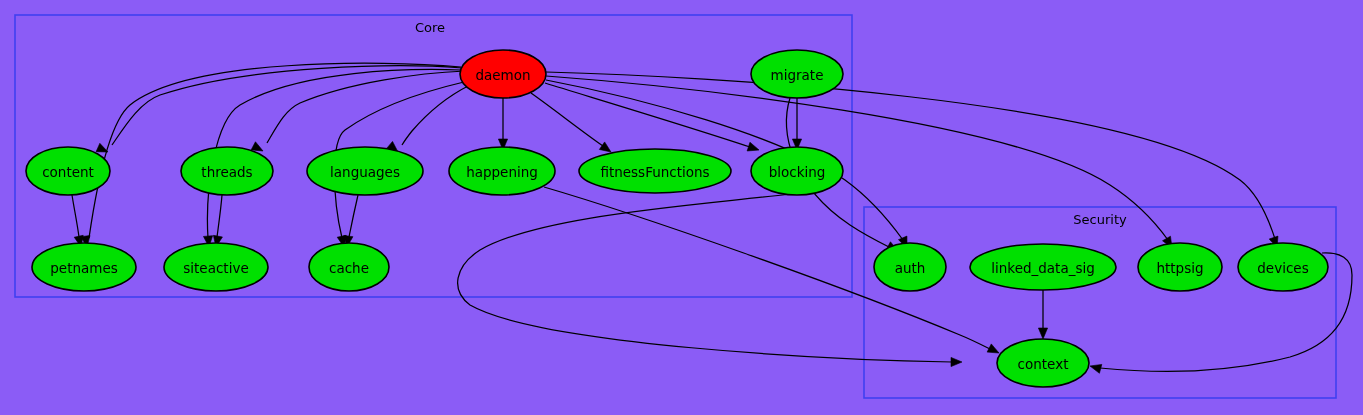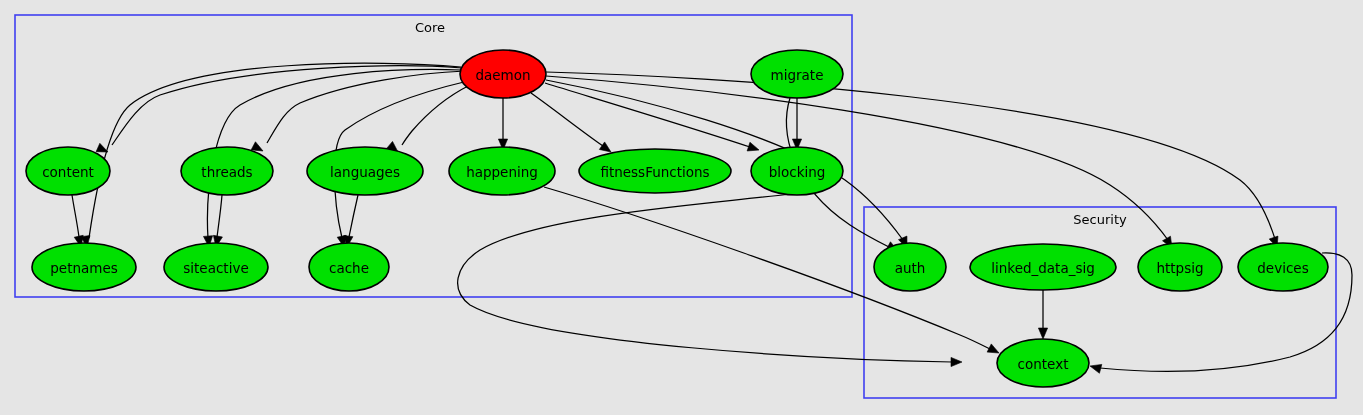--- a/index.html
+++ b/index.html
@@ -4,21 +4,21 @@
 <style>
   html, body {
     margin: 0;
     padding: 0;
     background: #ffffff;
   }
   #canvas {
     position: relative;
     width: 1363px;
     height: 415px;
-    background: #e5e5e5;
+    background: #8b5cf6;
     font-family: "DejaVu Sans", "Liberation Sans", sans-serif;
     overflow: hidden;
   }
   #graph-svg {
     position: absolute;
     left: 0;
     top: 0;
     width: 1363px;
     height: 415px;
   }

